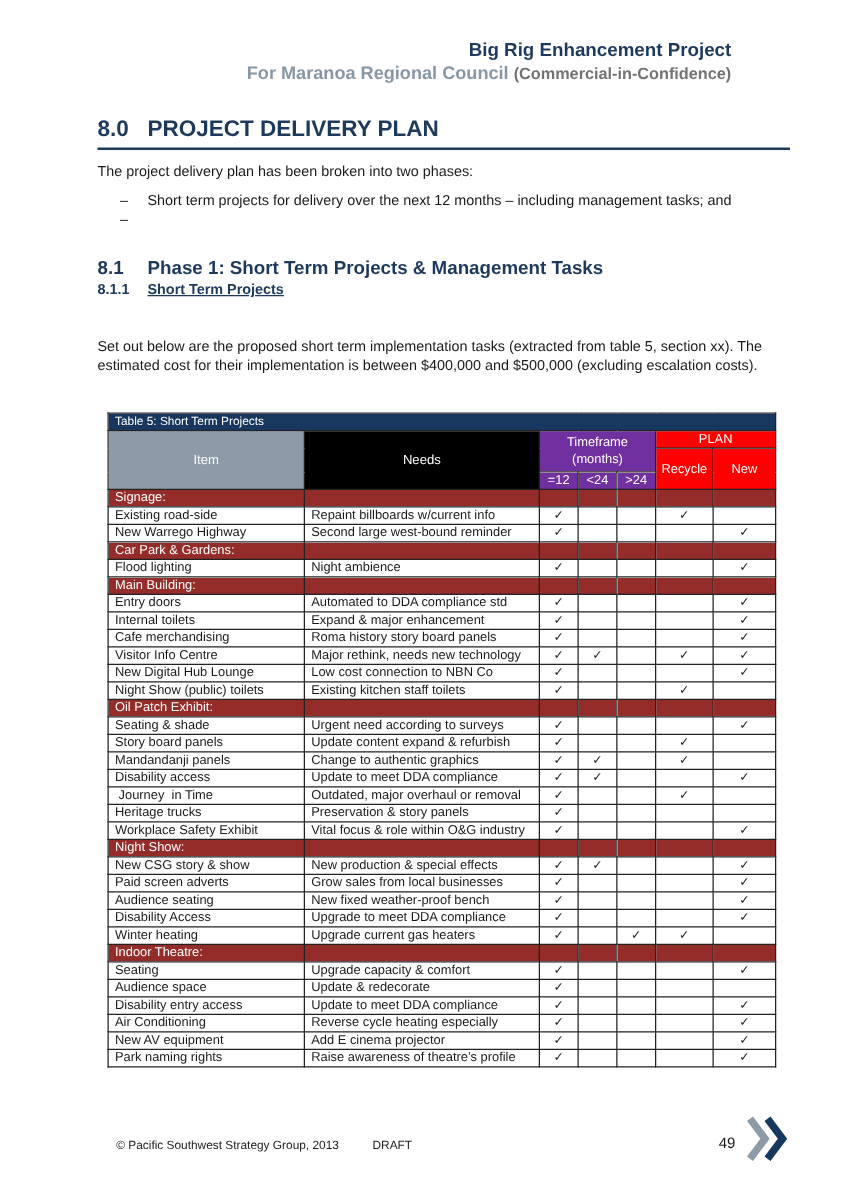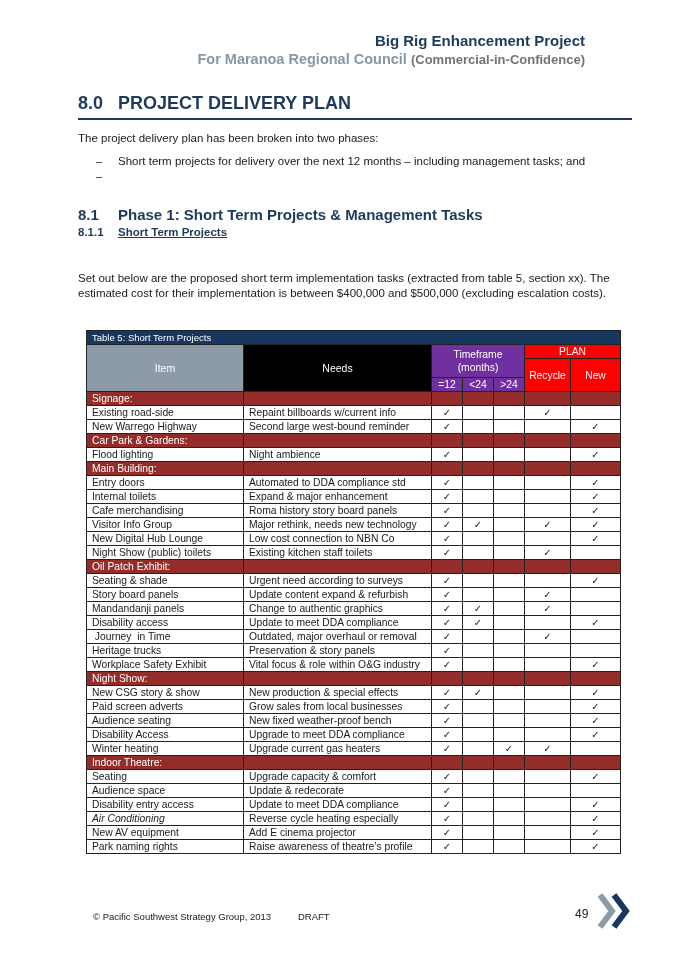--- a/index.html
+++ b/index.html
@@ -161,21 +161,21 @@
       <tr>
         <td style="white-space: pre;">Cafe merchandising</td>
         <td>Roma history story board panels</td>
         <td class="chk"><span>✓</span></td>
         <td class="chk"></td>
         <td class="chk"></td>
         <td class="chk"></td>
         <td class="chk"><span>✓</span></td>
       </tr>
       <tr>
-        <td style="white-space: pre;">Visitor Info Group</td>
+        <td style="white-space: pre;">Visitor Info Centre</td>
         <td>Major rethink, needs new technology</td>
         <td class="chk"><span>✓</span></td>
         <td class="chk"><span>✓</span></td>
         <td class="chk"></td>
         <td class="chk"><span>✓</span></td>
         <td class="chk"><span>✓</span></td>
       </tr>
       <tr>
         <td style="white-space: pre;">New Digital Hub Lounge</td>
         <td>Low cost connection to NBN Co</td>
@@ -350,21 +350,21 @@
       <tr>
         <td style="white-space: pre;">Disability entry access</td>
         <td>Update to meet DDA compliance</td>
         <td class="chk"><span>✓</span></td>
         <td class="chk"></td>
         <td class="chk"></td>
         <td class="chk"></td>
         <td class="chk"><span>✓</span></td>
       </tr>
       <tr>
-        <td style="white-space: pre; font-style: italic;">Air Conditioning</td>
+        <td style="white-space: pre;">Air Conditioning</td>
         <td>Reverse cycle heating especially</td>
         <td class="chk"><span>✓</span></td>
         <td class="chk"></td>
         <td class="chk"></td>
         <td class="chk"></td>
         <td class="chk"><span>✓</span></td>
       </tr>
       <tr>
         <td style="white-space: pre;">New AV equipment</td>
         <td>Add E cinema projector</td>

